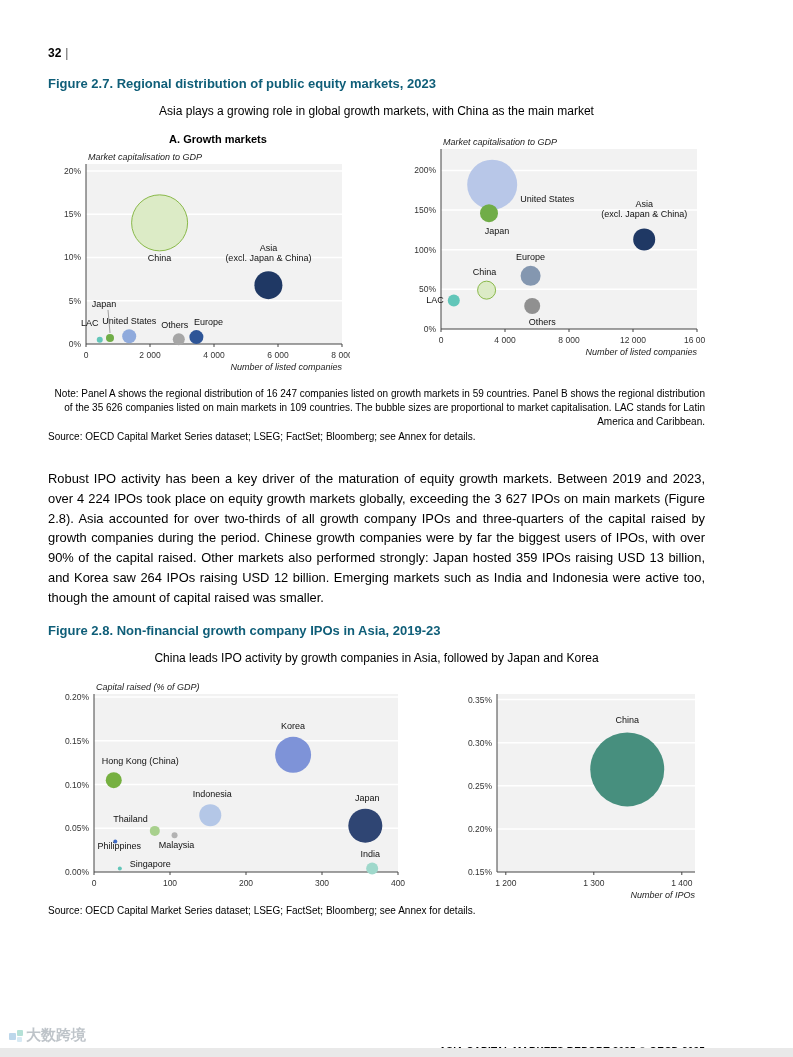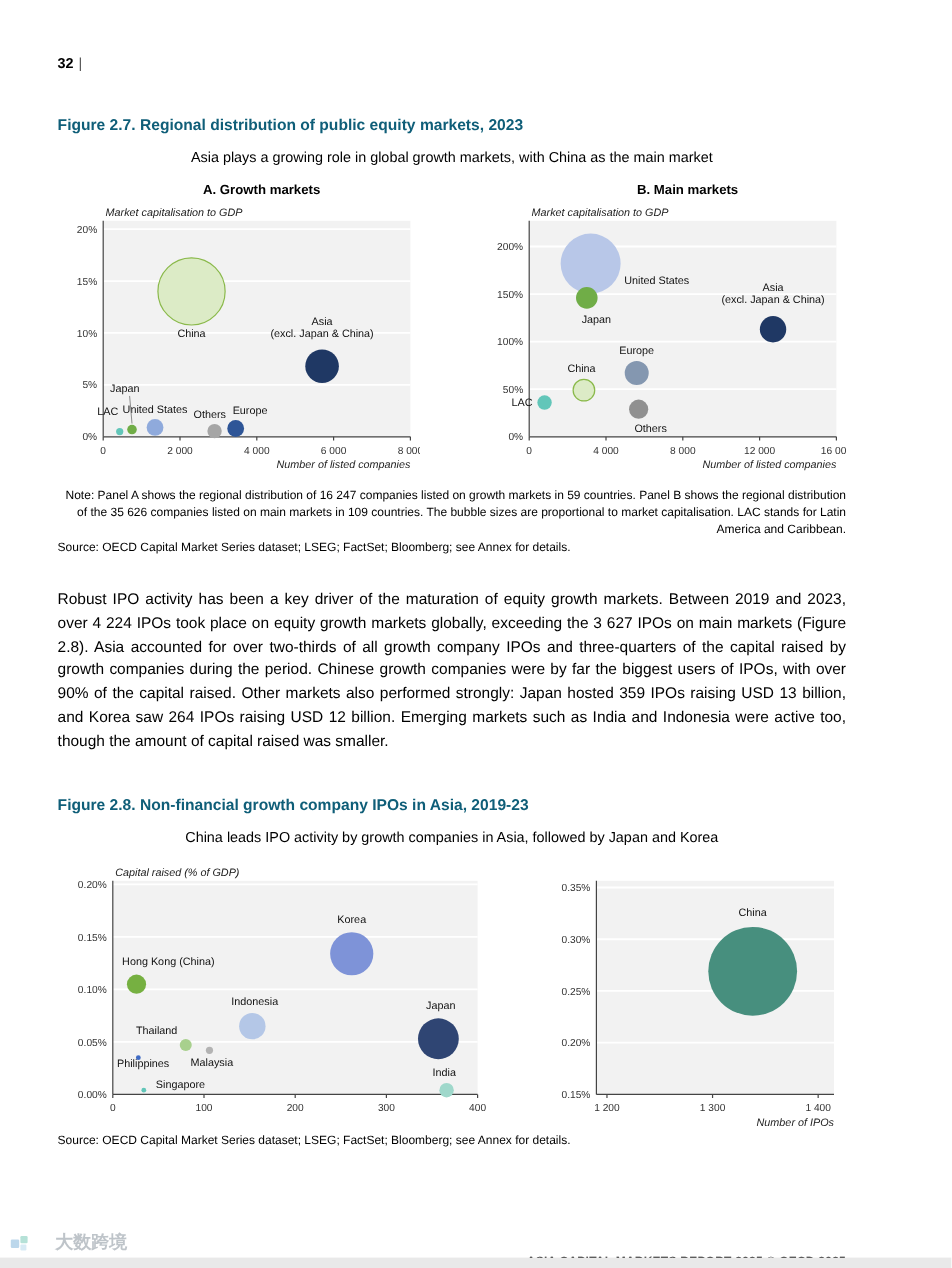--- a/index.html
+++ b/index.html
@@ -3,35 +3,35 @@
 <meta charset="utf-8">
 <style>
   html,body{margin:0;padding:0;}
   body{
     width:793px;height:1057px;position:relative;background:#ffffff;
     font-family:"Liberation Sans",sans-serif;color:#000;overflow:hidden;
   }
   .page{position:absolute;inset:0;padding:46px 88px 0 48px;box-sizing:border-box;}
   .pageno{font-size:12px;font-weight:bold;}
   .pageno .divider{font-weight:normal;color:#555;margin-left:4px;}
-  .fig-title{color:var(--heading,#0f5e78);font-weight:bold;font-size:13px;margin-top:36px;}
+  .fig-title{color:var(--heading,#0f5e78);font-weight:bold;font-size:13px;margin-top:16px;}
   .fig-subtitle{font-size:12px;margin-top:13px;text-align:center;}
   .chart-row{display:flex;justify-content:space-between;margin-top:15px;}
   .chart-box{display:flex;flex-direction:column;}
   .panel-title{font-size:11px;font-weight:bold;text-align:center;padding-left:38px;margin-bottom:3px;}
   svg{display:block;}
   svg text{font-family:"Liberation Sans",sans-serif;}
   svg .tick{font-size:8.5px;fill:#333;}
   svg .axis-title{font-size:9px;font-style:italic;fill:#222;}
   svg .blabel{font-size:9px;fill:#111;}
   .fig-note{font-size:10px;line-height:1.38;margin-top:13px;text-align:right;}
   .fig-source{font-size:10px;line-height:1.38;margin-top:2px;}
   .body-text{font-size:12.9px;line-height:1.53;text-align:justify;margin-top:25px;}
   .footer{position:absolute;top:1046px;right:88px;font-size:10px;font-weight:bold;letter-spacing:.2px;}
-  .watermark{position:absolute;left:8px;bottom:12px;display:flex;align-items:center;gap:20px;opacity:.55;}
+  .watermark{position:absolute;left:8px;bottom:12px;display:flex;align-items:center;gap:0;opacity:.55;}
   .watermark .wm-text{font-size:15px;font-weight:bold;color:#8a949e;}
   .bottom-strip{position:absolute;left:0;right:0;bottom:0;height:9px;background:#e9e9e9;}
 </style>
 </head>
 <body>
 
 <div class="page">
 
   <div class="pageno">
     <span>32</span><span class="divider">|</span>
@@ -79,21 +79,20 @@
           <text x="220.4" y="103.15384615384616" text-anchor="middle" class="blabel"><tspan x="220.4" dy="0">Asia</tspan><tspan x="220.4" dy="10">(excl. Japan &amp; China)</tspan></text>
           <text x="81.2" y="176.21153846153845" text-anchor="middle" class="blabel"><tspan x="81.2" dy="0">United States</tspan></text>
           <text x="160.4" y="177.07692307692307" text-anchor="middle" class="blabel"><tspan x="160.4" dy="0">Europe</tspan></text>
           <text x="126.80000000000001" y="180.2403846153846" text-anchor="middle" class="blabel"><tspan x="126.80000000000001" dy="0">Others</tspan></text>
           <line x1="62" y1="184.94230769230768" x2="60" y2="161.94230769230768" stroke="#777" stroke-width="0.7"></line>
           <text x="56" y="158.94230769230768" text-anchor="middle" class="blabel"><tspan x="56" dy="0">Japan</tspan></text>
           <text x="41.76" y="177.67307692307693" text-anchor="middle" class="blabel"><tspan x="41.76" dy="0">LAC</tspan></text>
         </svg>
     </div>
     <div class="chart-box">
-      <div class="panel-title">B. Main markets</div>
       <svg width="302" height="226">
           <rect x="38" y="16" width="256" height="180" fill="#f2f2f2"></rect>
           <text x="33" y="199" text-anchor="end" class="tick">0%</text>
           <line x1="38" y1="156.35242290748897" x2="294" y2="156.35242290748897" stroke="#ffffff" stroke-width="1.5"></line>
           <text x="33" y="159.35242290748897" text-anchor="end" class="tick">50%</text>
           <line x1="38" y1="116.70484581497797" x2="294" y2="116.70484581497797" stroke="#ffffff" stroke-width="1.5"></line>
           <text x="33" y="119.70484581497797" text-anchor="end" class="tick">100%</text>
           <line x1="38" y1="77.05726872246696" x2="294" y2="77.05726872246696" stroke="#ffffff" stroke-width="1.5"></line>
           <text x="33" y="80.05726872246696" text-anchor="end" class="tick">150%</text>
           <line x1="38" y1="37.409691629955944" x2="294" y2="37.409691629955944" stroke="#ffffff" stroke-width="1.5"></line>

